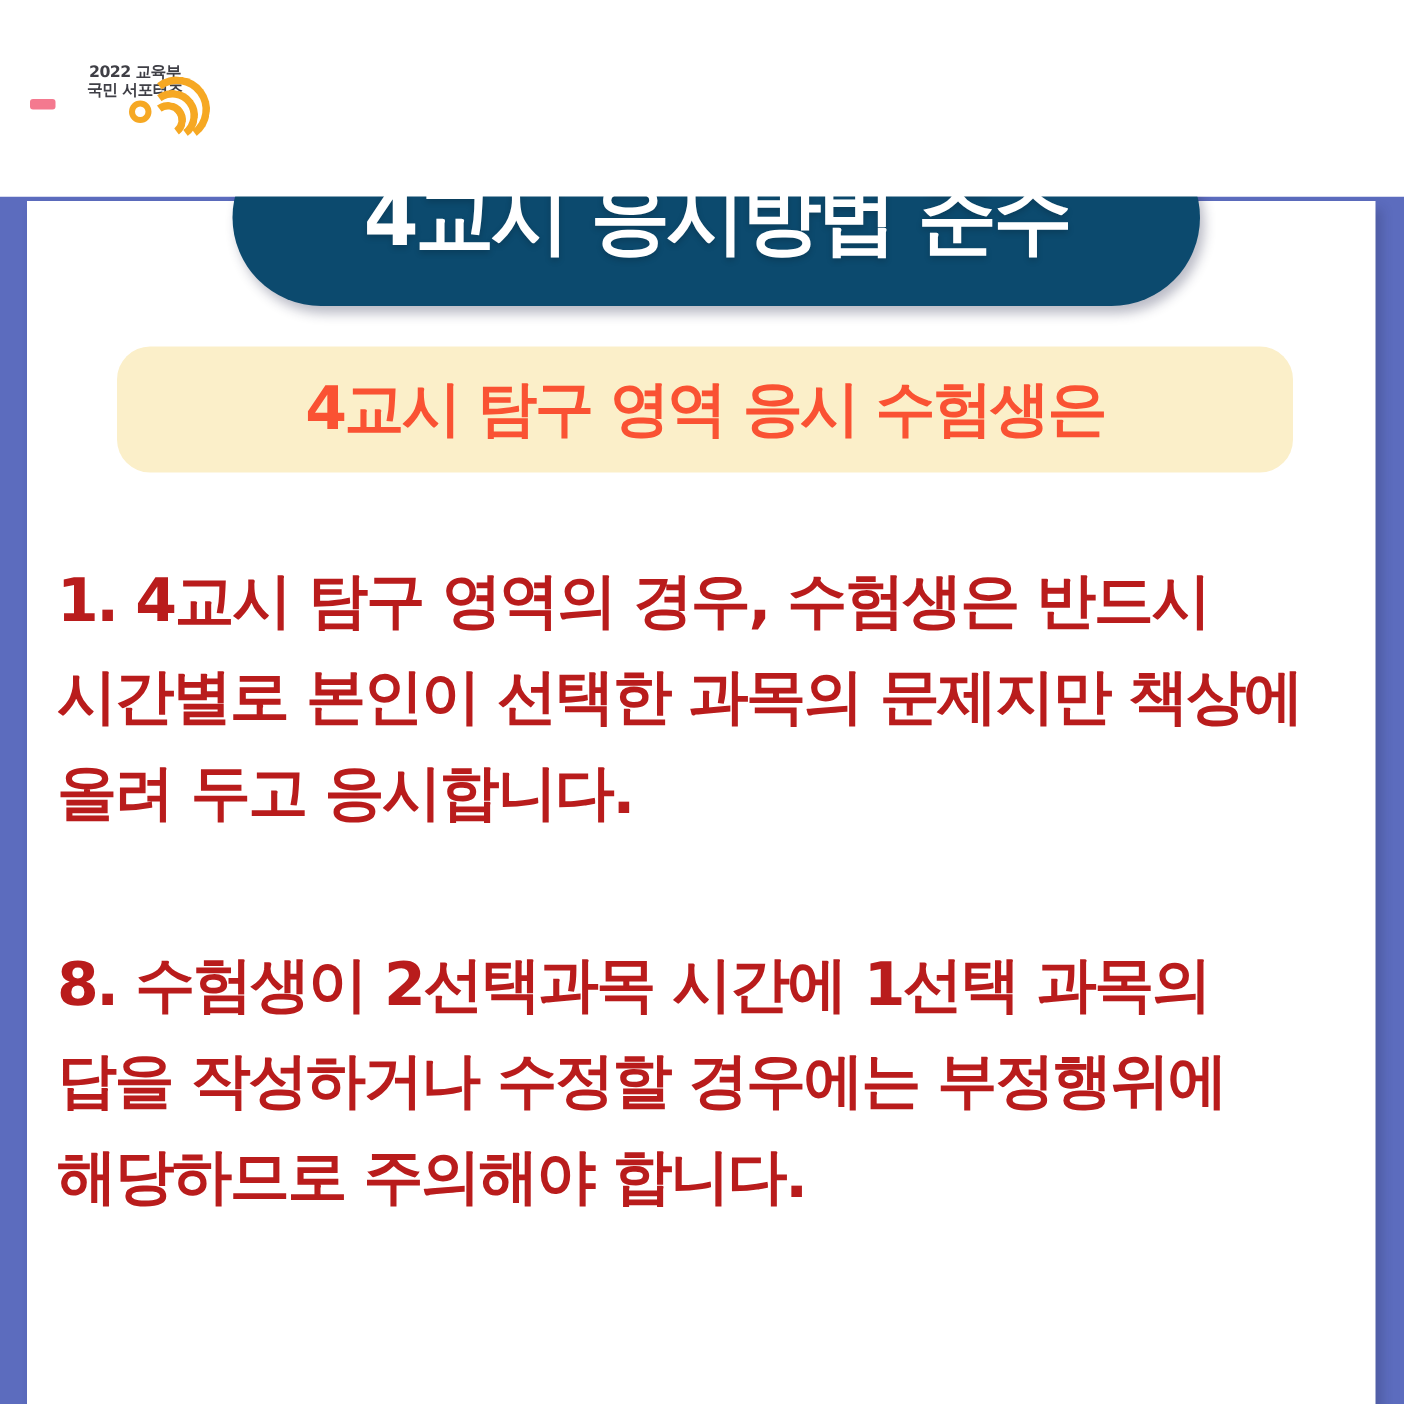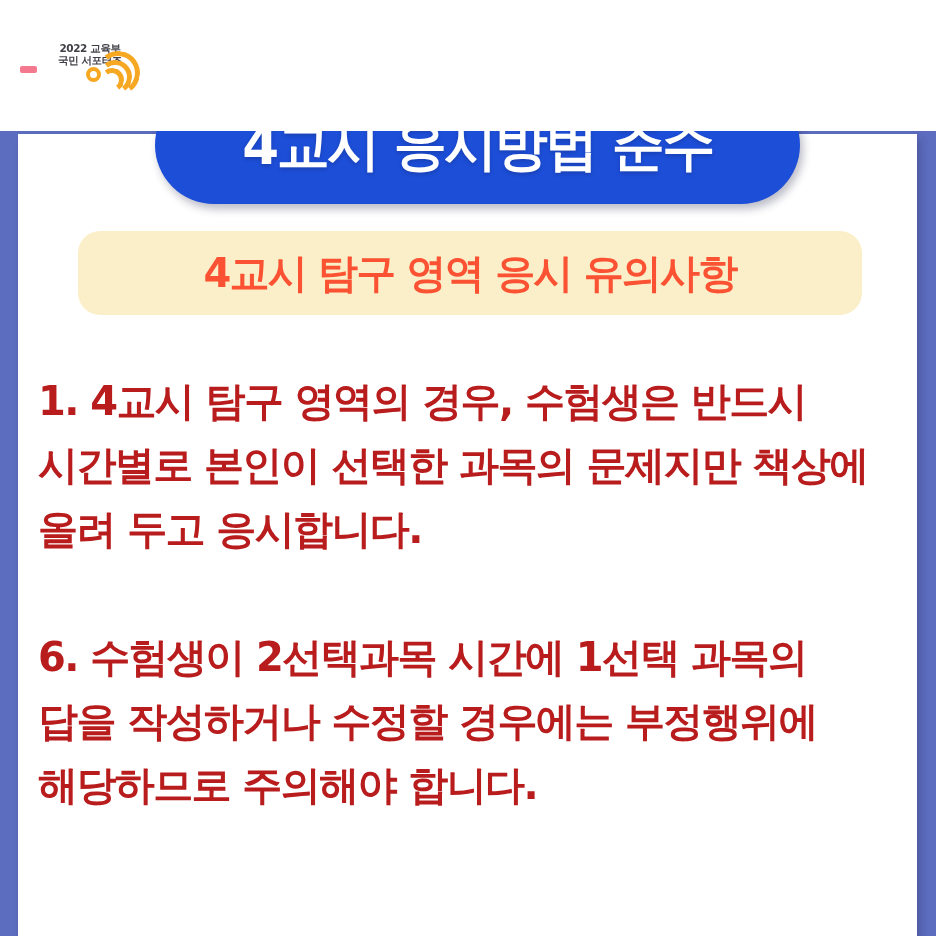--- a/index.html
+++ b/index.html
@@ -135,21 +135,21 @@
     z-index: 2;
   }
 
   
   .title-pill {
     position: absolute;
     left: 155px;
     top: 50px;
     width: 645px;
     height: 118px;
-    background: #1d4ed8;
+    background: #0c4a6e;
     border-radius: 60px;
     box-shadow: 3px 5px 8px rgba(25, 30, 65, 0.30);
     z-index: 5;
     display: flex;
     align-items: center;
     justify-content: center;
   }
   .title-pill-text {
     color: #ffffff;
     font-size: 53px;
@@ -228,21 +228,21 @@
     </div>
   </div>
 
   <div class="content-card"></div>
 
   <div class="title-pill">
     <span class="title-pill-text">4교시 응시방법 준수</span>
   </div>
 
   <div class="subtitle-banner">
-    <span class="subtitle-text">4교시 탐구 영역 응시 유의사항</span>
+    <span class="subtitle-text">4교시 탐구 영역 응시 수험생은</span>
   </div>
 
   <div class="body-block">
     <p class="body-para">1. 4교시 탐구 영역의 경우, 수험생은 반드시 시간별로 본인이 선택한 과목의 문제지만 책상에 올려 두고 응시합니다.</p>
-    <p class="body-para">6. 수험생이 2선택과목 시간에 1선택 과목의 답을 작성하거나 수정할 경우에는 부정행위에 해당하므로 주의해야 합니다.</p>
+    <p class="body-para">8. 수험생이 2선택과목 시간에 1선택 과목의 답을 작성하거나 수정할 경우에는 부정행위에 해당하므로 주의해야 합니다.</p>
   </div>
 
 </div>
 
 </body></html>

